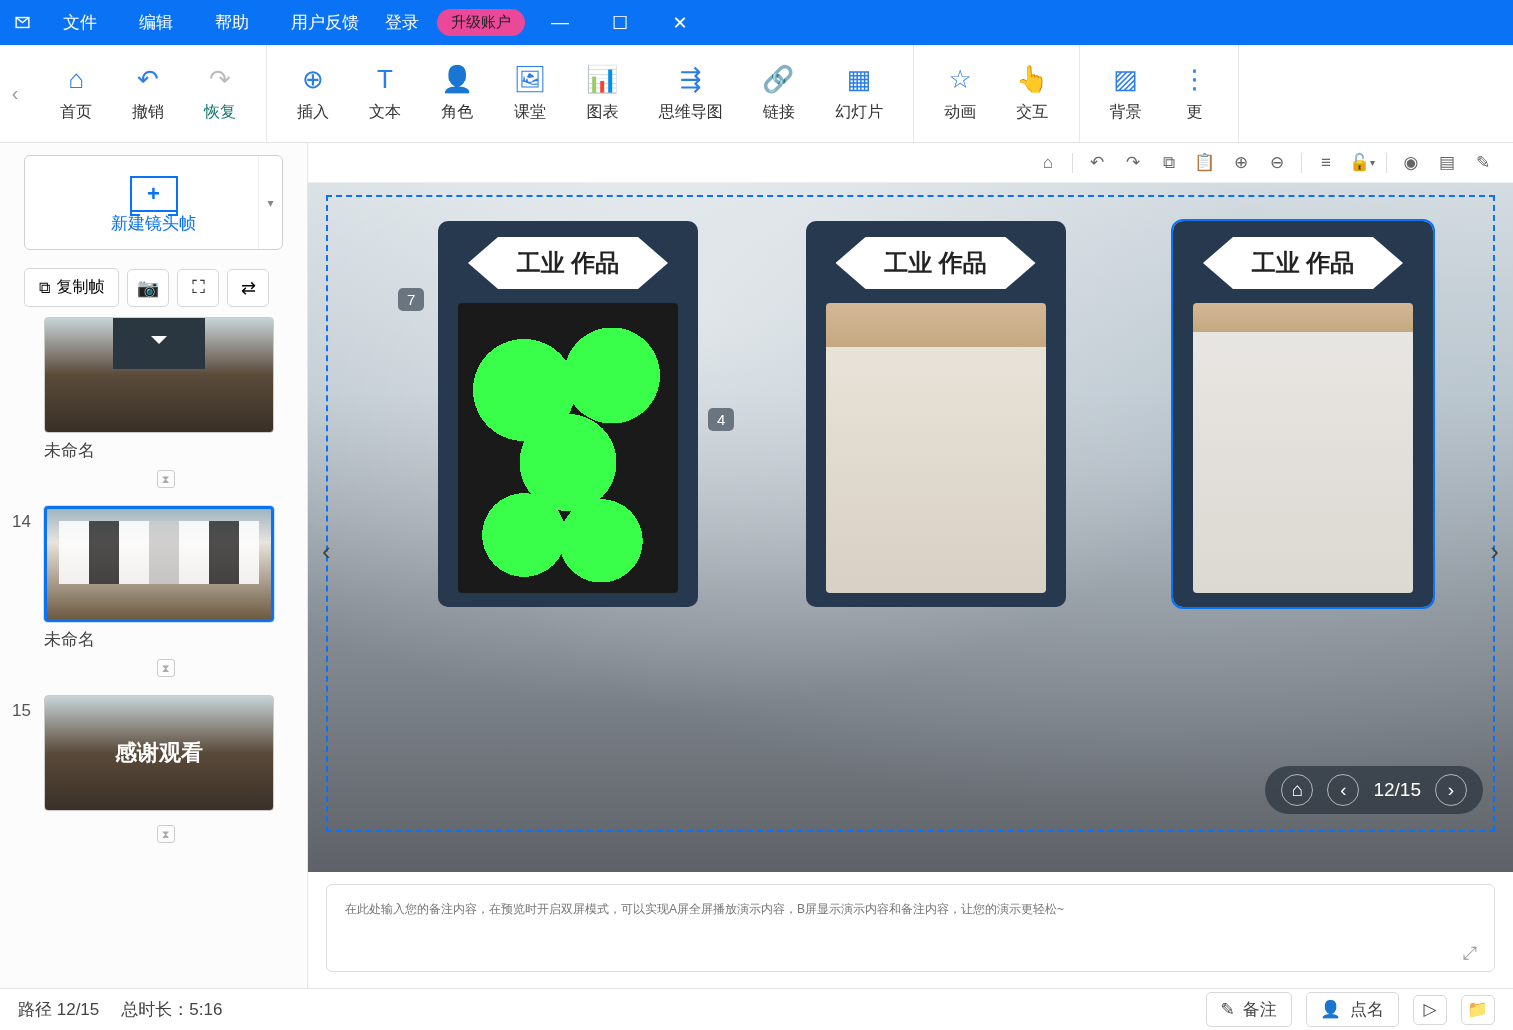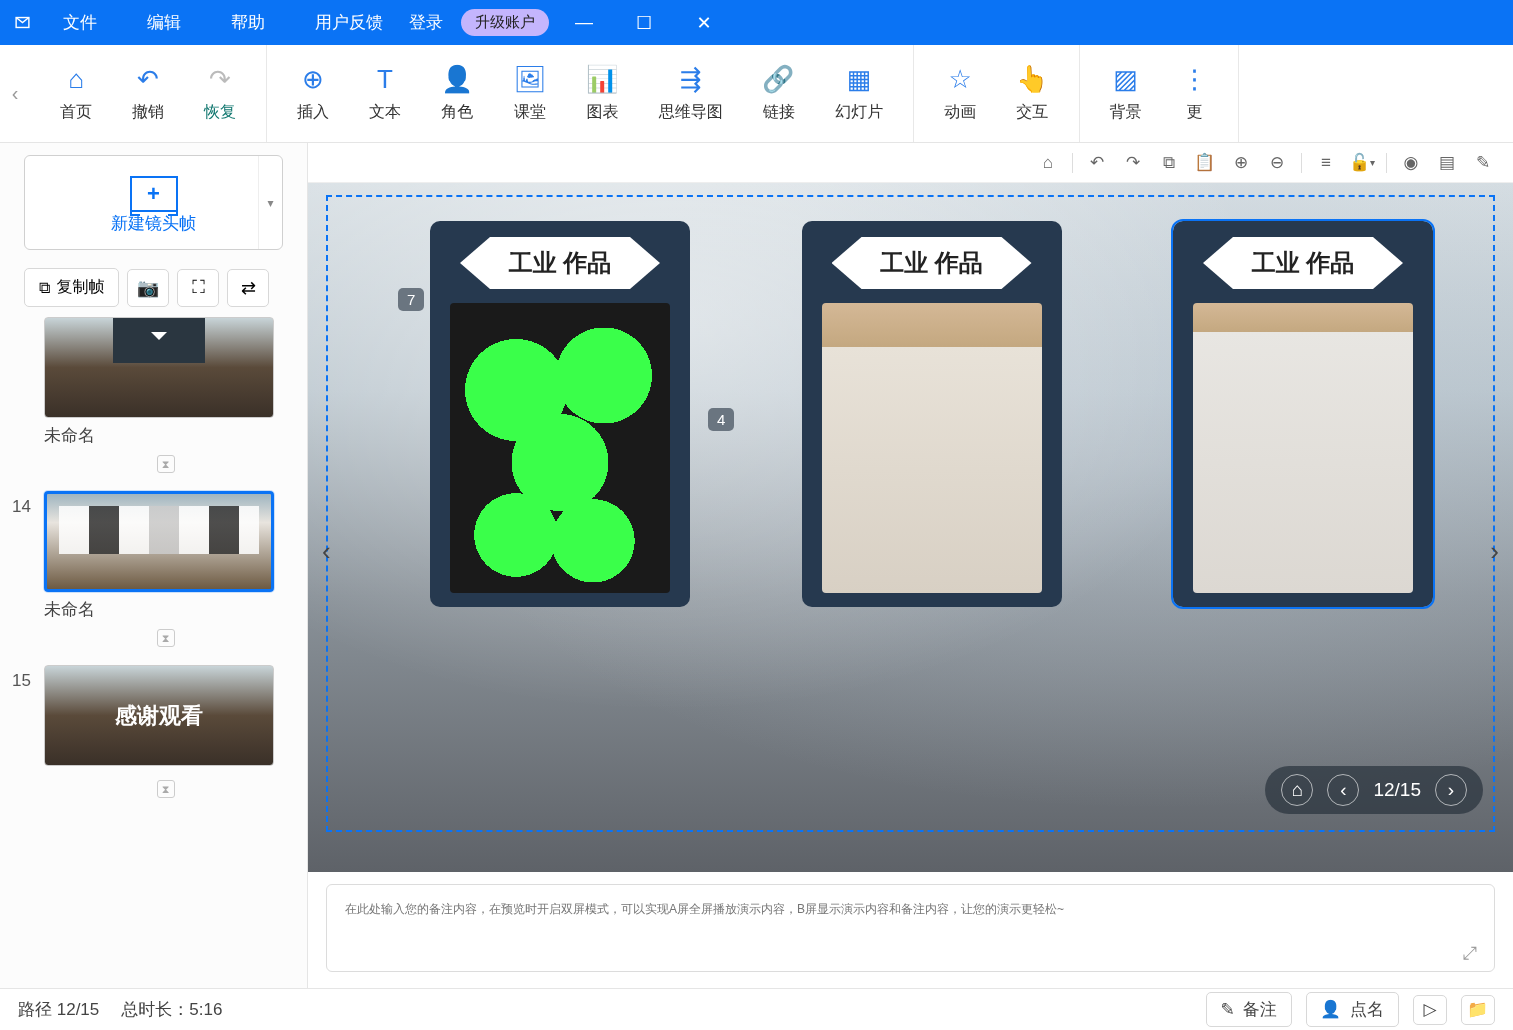--- a/index.html
+++ b/index.html
@@ -1,26 +1,26 @@
 <!DOCTYPE html>
 <html><head>
   <meta charset="utf-8">
   <style>
     * { margin: 0; padding: 0; box-sizing: border-box; font-family: "Microsoft YaHei", sans-serif; }
     body { width: 1513px; height: 1030px; background: #fff; overflow: hidden; display: flex; flex-direction: column; }
     
     
     .titlebar { height: 45px; background: #0a73f5; display: flex; align-items: center; color: #fff; font-size: 17px; }
     .titlebar .logo { width: 45px; display: flex; justify-content: center; }
-    .titlebar .menu { display: flex; gap: 14px; }
+    .titlebar .menu { display: flex; gap: 6px; }
     .titlebar .menu-item { padding: 0 18px; cursor: pointer; }
     .titlebar .title { flex: 1; text-align: center; font-weight: 500; }
     .titlebar .right { display: flex; align-items: center; gap: 10px; padding-right: 8px; }
     .titlebar .login { padding: 0 8px; cursor: pointer; }
-    .titlebar .upgrade { background: #c4b5fd; color: #222; padding: 4px 14px; border-radius: 14px; font-size: 15px; cursor: pointer; }
+    .titlebar .upgrade { background: #ec4899; color: #222; padding: 4px 14px; border-radius: 14px; font-size: 15px; cursor: pointer; }
     .titlebar .winbtn { width: 50px; height: 45px; display: flex; align-items: center; justify-content: center; cursor: pointer; font-size: 18px; }
     
     
     .toolbar-wrap { height: 98px; border-bottom: 1px solid #e5e5e5; display: flex; align-items: center; }
     .toolbar-wrap .navarr { width: 30px; display: flex; justify-content: center; color: #999; font-size: 20px; cursor: pointer; }
     .toolbar { flex: 1; display: flex; align-items: center; height: 100%; }
     .tool-group { display: flex; border-right: 1px solid #e8e8e8; height: 100%; align-items: center; padding: 0 10px; }
     .tool-item { display: flex; flex-direction: column; align-items: center; gap: 8px; padding: 0 20px; cursor: pointer; color: #2b7de9; }
     .tool-item.disabled { color: #bbb; }
     .tool-item .ticon { font-size: 26px; height: 30px; display: flex; align-items: center; }
@@ -41,21 +41,21 @@
     .new-frame-box .nf-label { margin-top: 0; color: #0a73f5; font-size: 17px; }
     .new-frame-box .dd { position: absolute; right: 0; top: 0; width: 24px; height: 100%; border-left: 1px solid #eee; display: flex; align-items: center; justify-content: center; color: #888; font-size: 12px; }
     
     .side-tools { display: flex; gap: 8px; padding: 10px 24px; align-items: center; }
     .side-tool-btn { border: 1px solid #d8d8d8; border-radius: 5px; padding: 8px 14px; display: flex; align-items: center; gap: 6px; font-size: 16px; cursor: pointer; background: #fff; }
     .side-tool-icon { border: 1px solid #d8d8d8; border-radius: 5px; width: 42px; height: 38px; display: flex; align-items: center; justify-content: center; cursor: pointer; background: #fff; font-size: 18px; }
     
     .slides-list { flex: 1; overflow-y: auto; padding: 0 20px 0 44px; }
     .slide-item { margin-bottom: 8px; position: relative; }
     .slide-num { position: absolute; left: -32px; top: 6px; font-size: 17px; color: #555; text-align: right; }
-    .slide-thumb { width: 230px; height: 101px; border: 1px solid #ccc; border-radius: 4px; background: #7a8a8f; overflow: hidden; position: relative; cursor: pointer; }
+    .slide-thumb { width: 230px; height: 116px; border: 1px solid #ccc; border-radius: 4px; background: #7a8a8f; overflow: hidden; position: relative; cursor: pointer; }
     .slide-thumb.selected { border: 3px solid #0a73f5; box-shadow: 0 0 0 1px rgba(10,115,245,.2); }
     .slide-thumb.landscape { background: linear-gradient(180deg,#c8d4d8 0%,#5a4a3a 50%,#3a3028 100%); }
     .slide-thumb .overlay-text { position: absolute; top: 50%; left: 50%; transform: translate(-50%,-50%); color: #fff; font-size: 22px; font-weight: bold; }
     .slide-thumb .dark-band { position: absolute; top: 0; left: 30%; width: 40%; height: 45%; background: #2a3640; display: flex; align-items: center; justify-content: center; }
     .slide-thumb .dark-band::after { content:''; border: 8px solid transparent; border-top-color: #fff; }
     .slide-thumb.collage { background: linear-gradient(180deg,#9fb5c0 0%,#e8e4de 30%,#6d5a42 100%); }
     .slide-thumb.collage::before { content:''; position: absolute; inset: 12px 12px 35px 12px; background: repeating-linear-gradient(90deg,#fff 0 30px,#333 30px 60px,#fff 60px 90px,#ccc 90px 120px); opacity: .85; }
     .slide-name { font-size: 17px; color: #444; padding: 6px 0 4px; }
     .slide-divider { display: flex; justify-content: center; padding: 4px 0 10px; }
     .slide-divider .hourglass { width: 18px; height: 18px; border: 1px solid #ccc; border-radius: 3px; display: flex; align-items: center; justify-content: center; font-size: 11px; color: #aaa; }
@@ -64,21 +64,21 @@
     .canvas-area { flex: 1; display: flex; flex-direction: column; position: relative; }
     .canvas-toolbar { height: 40px; display: flex; justify-content: flex-end; align-items: center; gap: 4px; padding: 0 14px; border-bottom: 1px solid #eee; }
     .ctb-btn { width: 32px; height: 28px; display: flex; align-items: center; justify-content: center; color: #666; cursor: pointer; font-size: 17px; border-radius: 4px; }
     .ctb-sep { width: 1px; height: 20px; background: #ddd; margin: 0 4px; }
     
     .canvas { flex: 1; background: linear-gradient(180deg,#d5dde2 0%,#b8c4cc 30%,#8a9299 60%,#5e6268 100%); position: relative; overflow: hidden; }
     .canvas::before { content:''; position: absolute; inset: 0; background: radial-gradient(ellipse at 30% 20%,rgba(255,255,255,.5),transparent 50%), radial-gradient(ellipse at 70% 40%,rgba(200,210,220,.4),transparent 60%); }
     .sel-outline { position: absolute; border: 2px dashed #0a73f5; }
     .sel-outline.outer { left: 18px; top: 12px; right: 18px; bottom: 40px; }
     .frame-badge { position: absolute; background: #6a7580; color: #fff; font-size: 15px; padding: 3px 9px; border-radius: 5px; }
-    .cards-row { position: absolute; left: 112px; top: 38px; right: 80px; display: flex; justify-content: space-between; padding-left: 10px; }
+    .cards-row { position: absolute; left: 120px; top: 38px; right: 80px; display: flex; justify-content: space-between; padding-left: 10px; }
     .card { width: 260px; background: #26394f; border-radius: 10px; overflow: hidden; position: relative; }
     .card .cap { background: #fff; margin: 16px 30px 0; padding: 10px 0; text-align: center; font-size: 24px; color: #222; font-weight: 600; clip-path: polygon(15% 0,85% 0,100% 50%,85% 100%,15% 100%,0 50%); }
     .card .img { margin: 14px 20px; height: 290px; border-radius: 4px; }
     .card:nth-child(1) .img { background: radial-gradient(circle at 30% 30%,#3aff4a 0 20%,transparent 20%), radial-gradient(circle at 70% 25%,#3aff4a 0 18%,transparent 18%), radial-gradient(circle at 50% 55%,#3aff4a 0 25%,transparent 25%), radial-gradient(circle at 30% 80%,#3aff4a 0 15%,transparent 15%), radial-gradient(circle at 65% 82%,#3aff4a 0 15%,transparent 15%), #1a1a1a; }
     .card:nth-child(2) .img { background: linear-gradient(180deg,#d4b896 0%,#c4a880 15%,#e8e2d8 15%,#d8d0c4 100%); }
     .card:nth-child(3) .img { background: linear-gradient(180deg,#d4b896 0%,#c4a880 10%,#e8e6e2 10%,#dcd8d2 100%); }
     .card .caption { color: #fff; text-align: center; font-size: 24px; font-weight: 600; padding: 14px 0 22px; }
     .card.selected { outline: 2px solid #0a73f5; }
     .canvas-nav-arrow { position: absolute; top: 50%; font-size: 26px; color: #444; cursor: pointer; padding: 8px; }
     .canvas-nav-arrow.left { left: 6px; }

